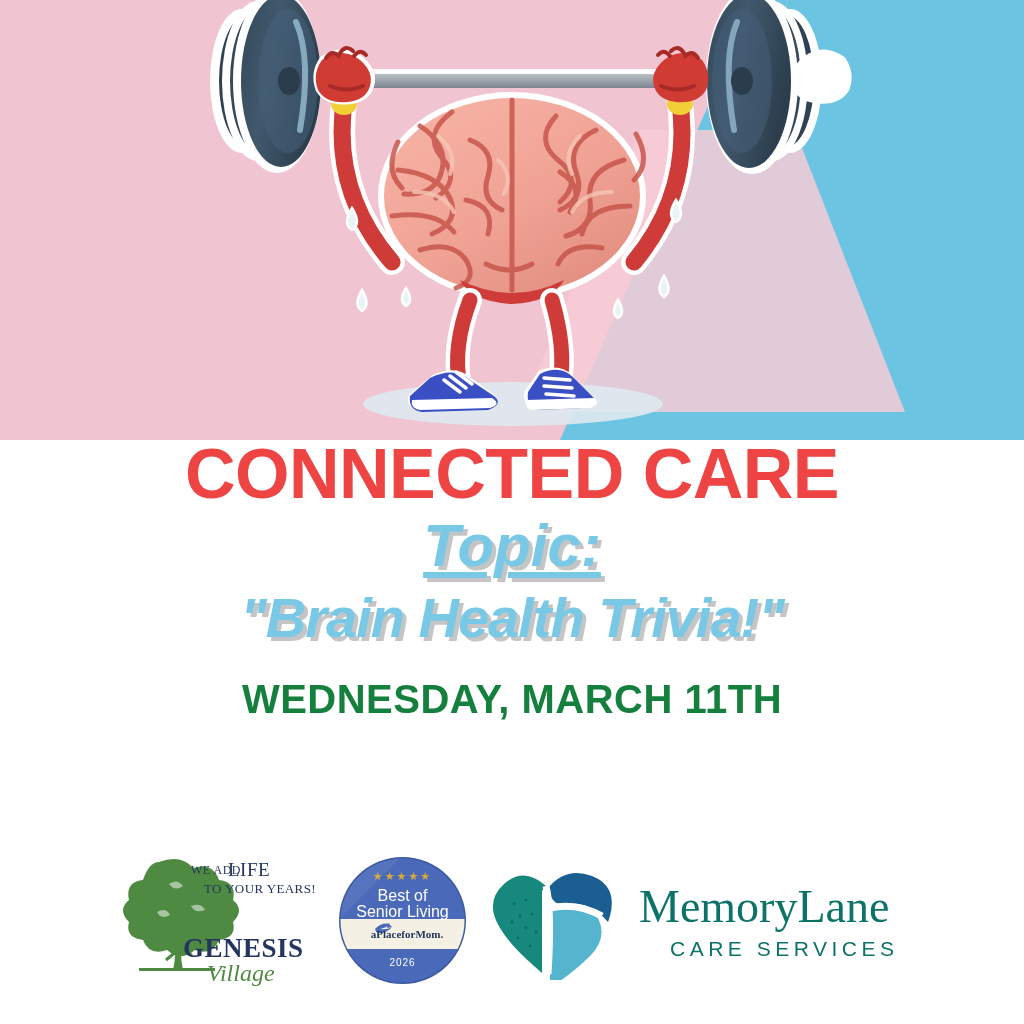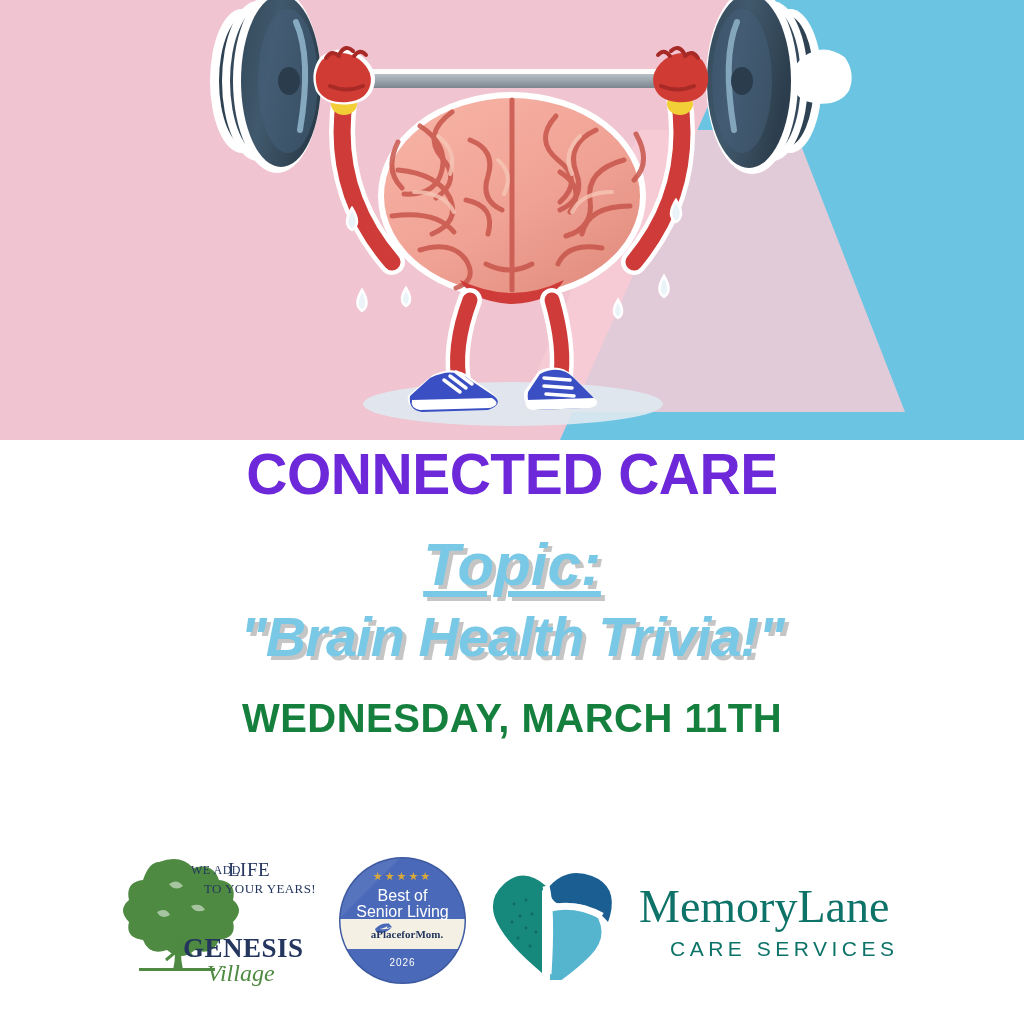--- a/index.html
+++ b/index.html
@@ -26,30 +26,30 @@
   
   #textblock {
     position:absolute; left:0; top:432px;
     width:1024px;
     text-align:center;
   }
 
   #headline {
     font-family:"Liberation Sans", sans-serif;
     font-weight:bold;
-    font-size:57px;
+    font-size:70px;
     line-height:84px;
     letter-spacing:-0.5px;
-    color:#6d28d9;
+    color:#ef4444;
     text-transform:uppercase;
     white-space:nowrap;
   }
 
   #topic-wrap {
-    margin-top:19px;
+    margin-top:0;
   }
   .topicline {
     font-family:"Liberation Sans", sans-serif;
     font-weight:bold;
     font-style:italic;
     color:#79c9e6;
     text-shadow:4px 4px 0 rgba(150,150,150,0.55);
     white-space:nowrap;
     line-height:1.0;
   }

